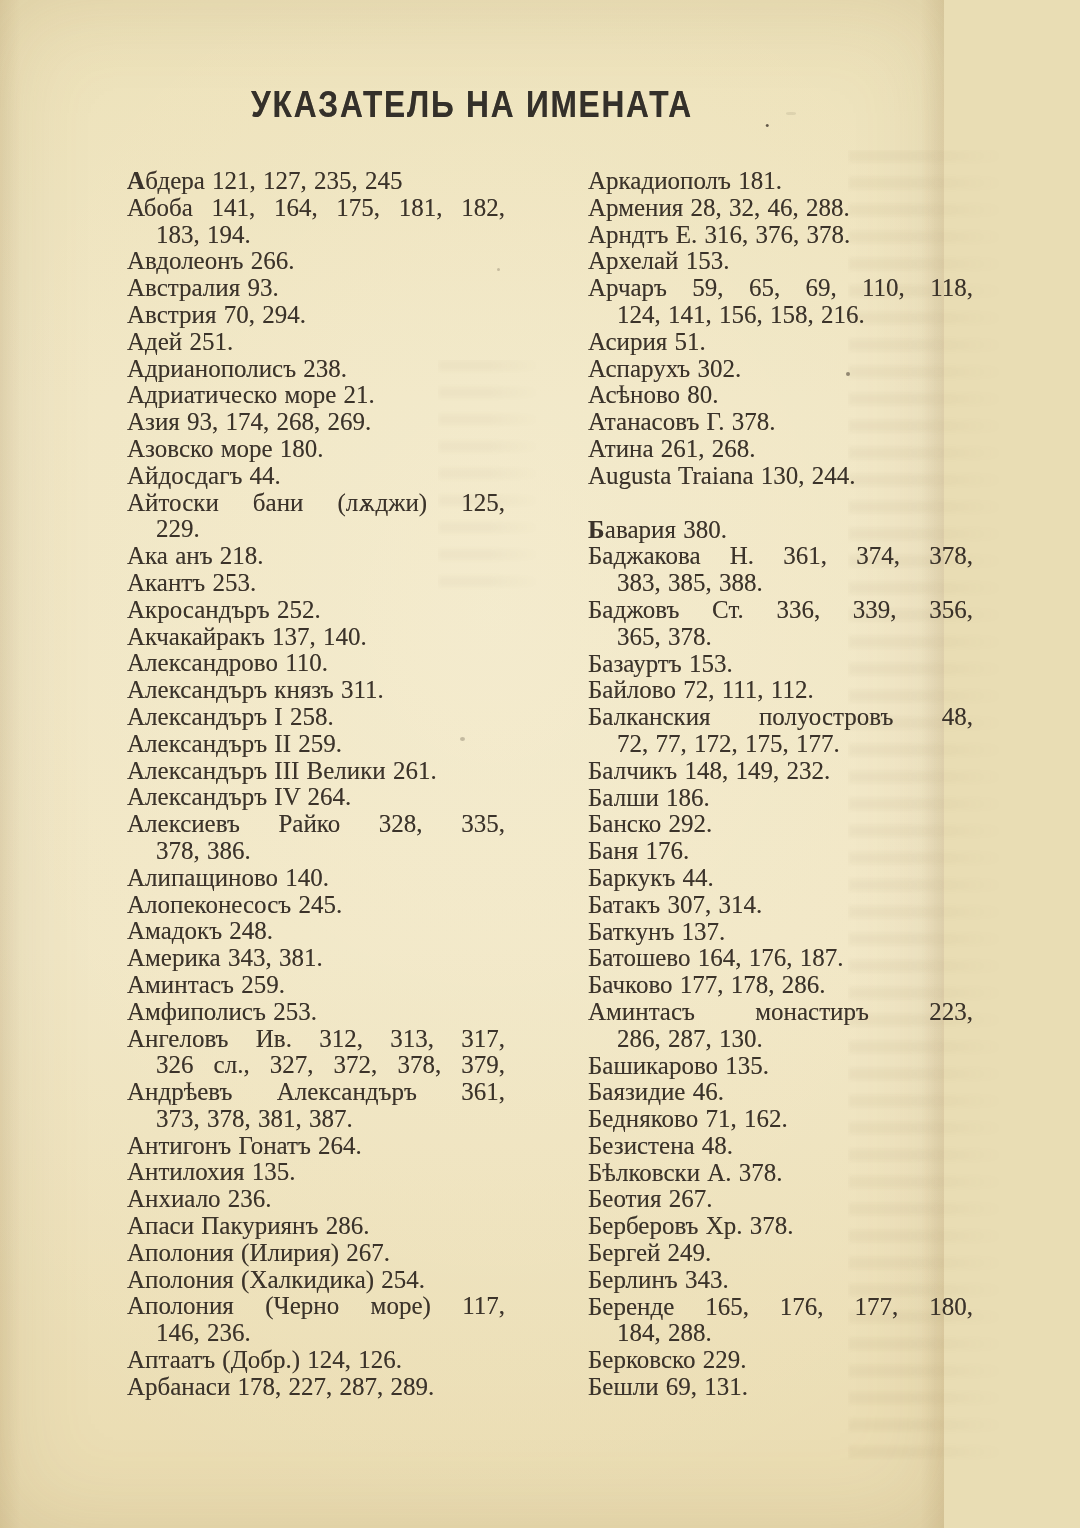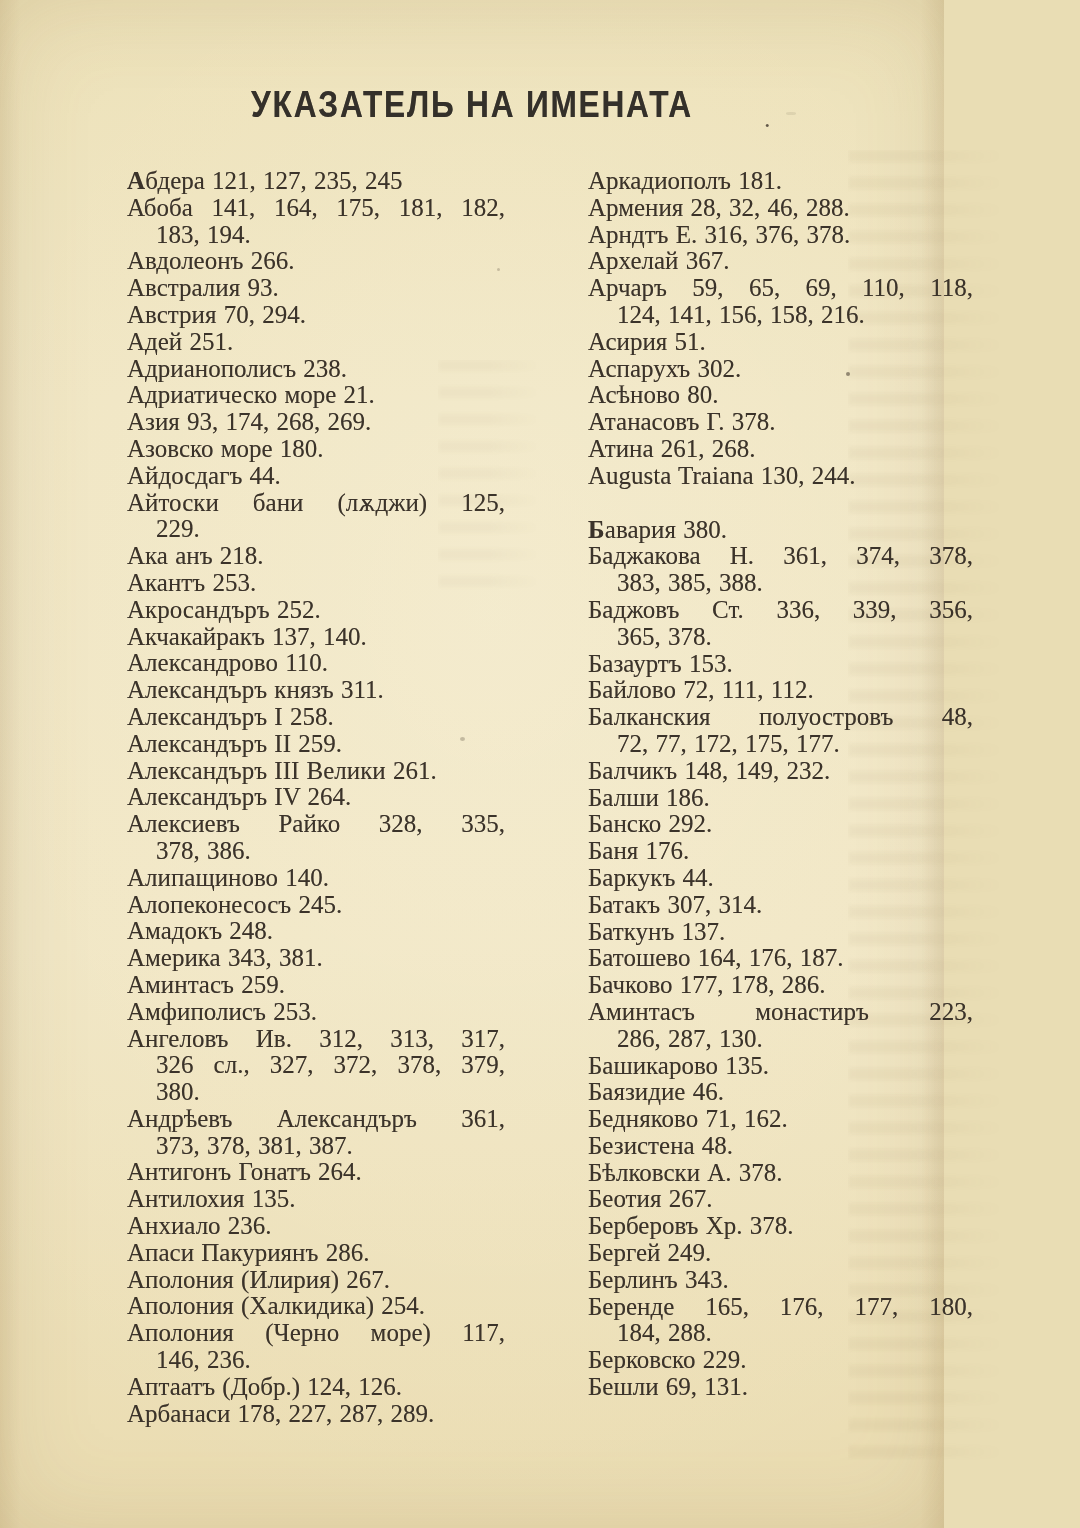--- a/index.html
+++ b/index.html
@@ -175,21 +175,20 @@
       </div>
       <div class="entry">
         <div class="line">Аминтасъ 259.</div>
       </div>
       <div class="entry">
         <div class="line">Амфиполисъ 253.</div>
       </div>
       <div class="entry">
         <div class="line fill">Ангеловъ Ив. 312, 313, 317,</div>
         <div class="line cont fill">326 сл., 327, 372, 378, 379,</div>
-        <div class="line cont">380.</div>
       </div>
       <div class="entry">
         <div class="line fill">Андрѣевъ Александъръ 361,</div>
         <div class="line cont">373, 378, 381, 387.</div>
       </div>
       <div class="entry">
         <div class="line">Антигонъ Гонатъ 264.</div>
       </div>
       <div class="entry">
         <div class="line">Антилохия 135.</div>
@@ -221,21 +220,21 @@
       <div class="entry">
         <div class="line">Аркадиополъ 181.</div>
       </div>
       <div class="entry">
         <div class="line">Армения 28, 32, 46, 288.</div>
       </div>
       <div class="entry">
         <div class="line">Арндтъ Е. 316, 376, 378.</div>
       </div>
       <div class="entry">
-        <div class="line">Архелай 367.</div>
+        <div class="line">Архелай 153.</div>
       </div>
       <div class="entry">
         <div class="line fill">Арчаръ 59, 65, 69, 110, 118,</div>
         <div class="line cont">124, 141, 156, 158, 216.</div>
       </div>
       <div class="entry">
         <div class="line">Асирия 51.</div>
       </div>
       <div class="entry">
         <div class="line">Аспарухъ 302.</div>

